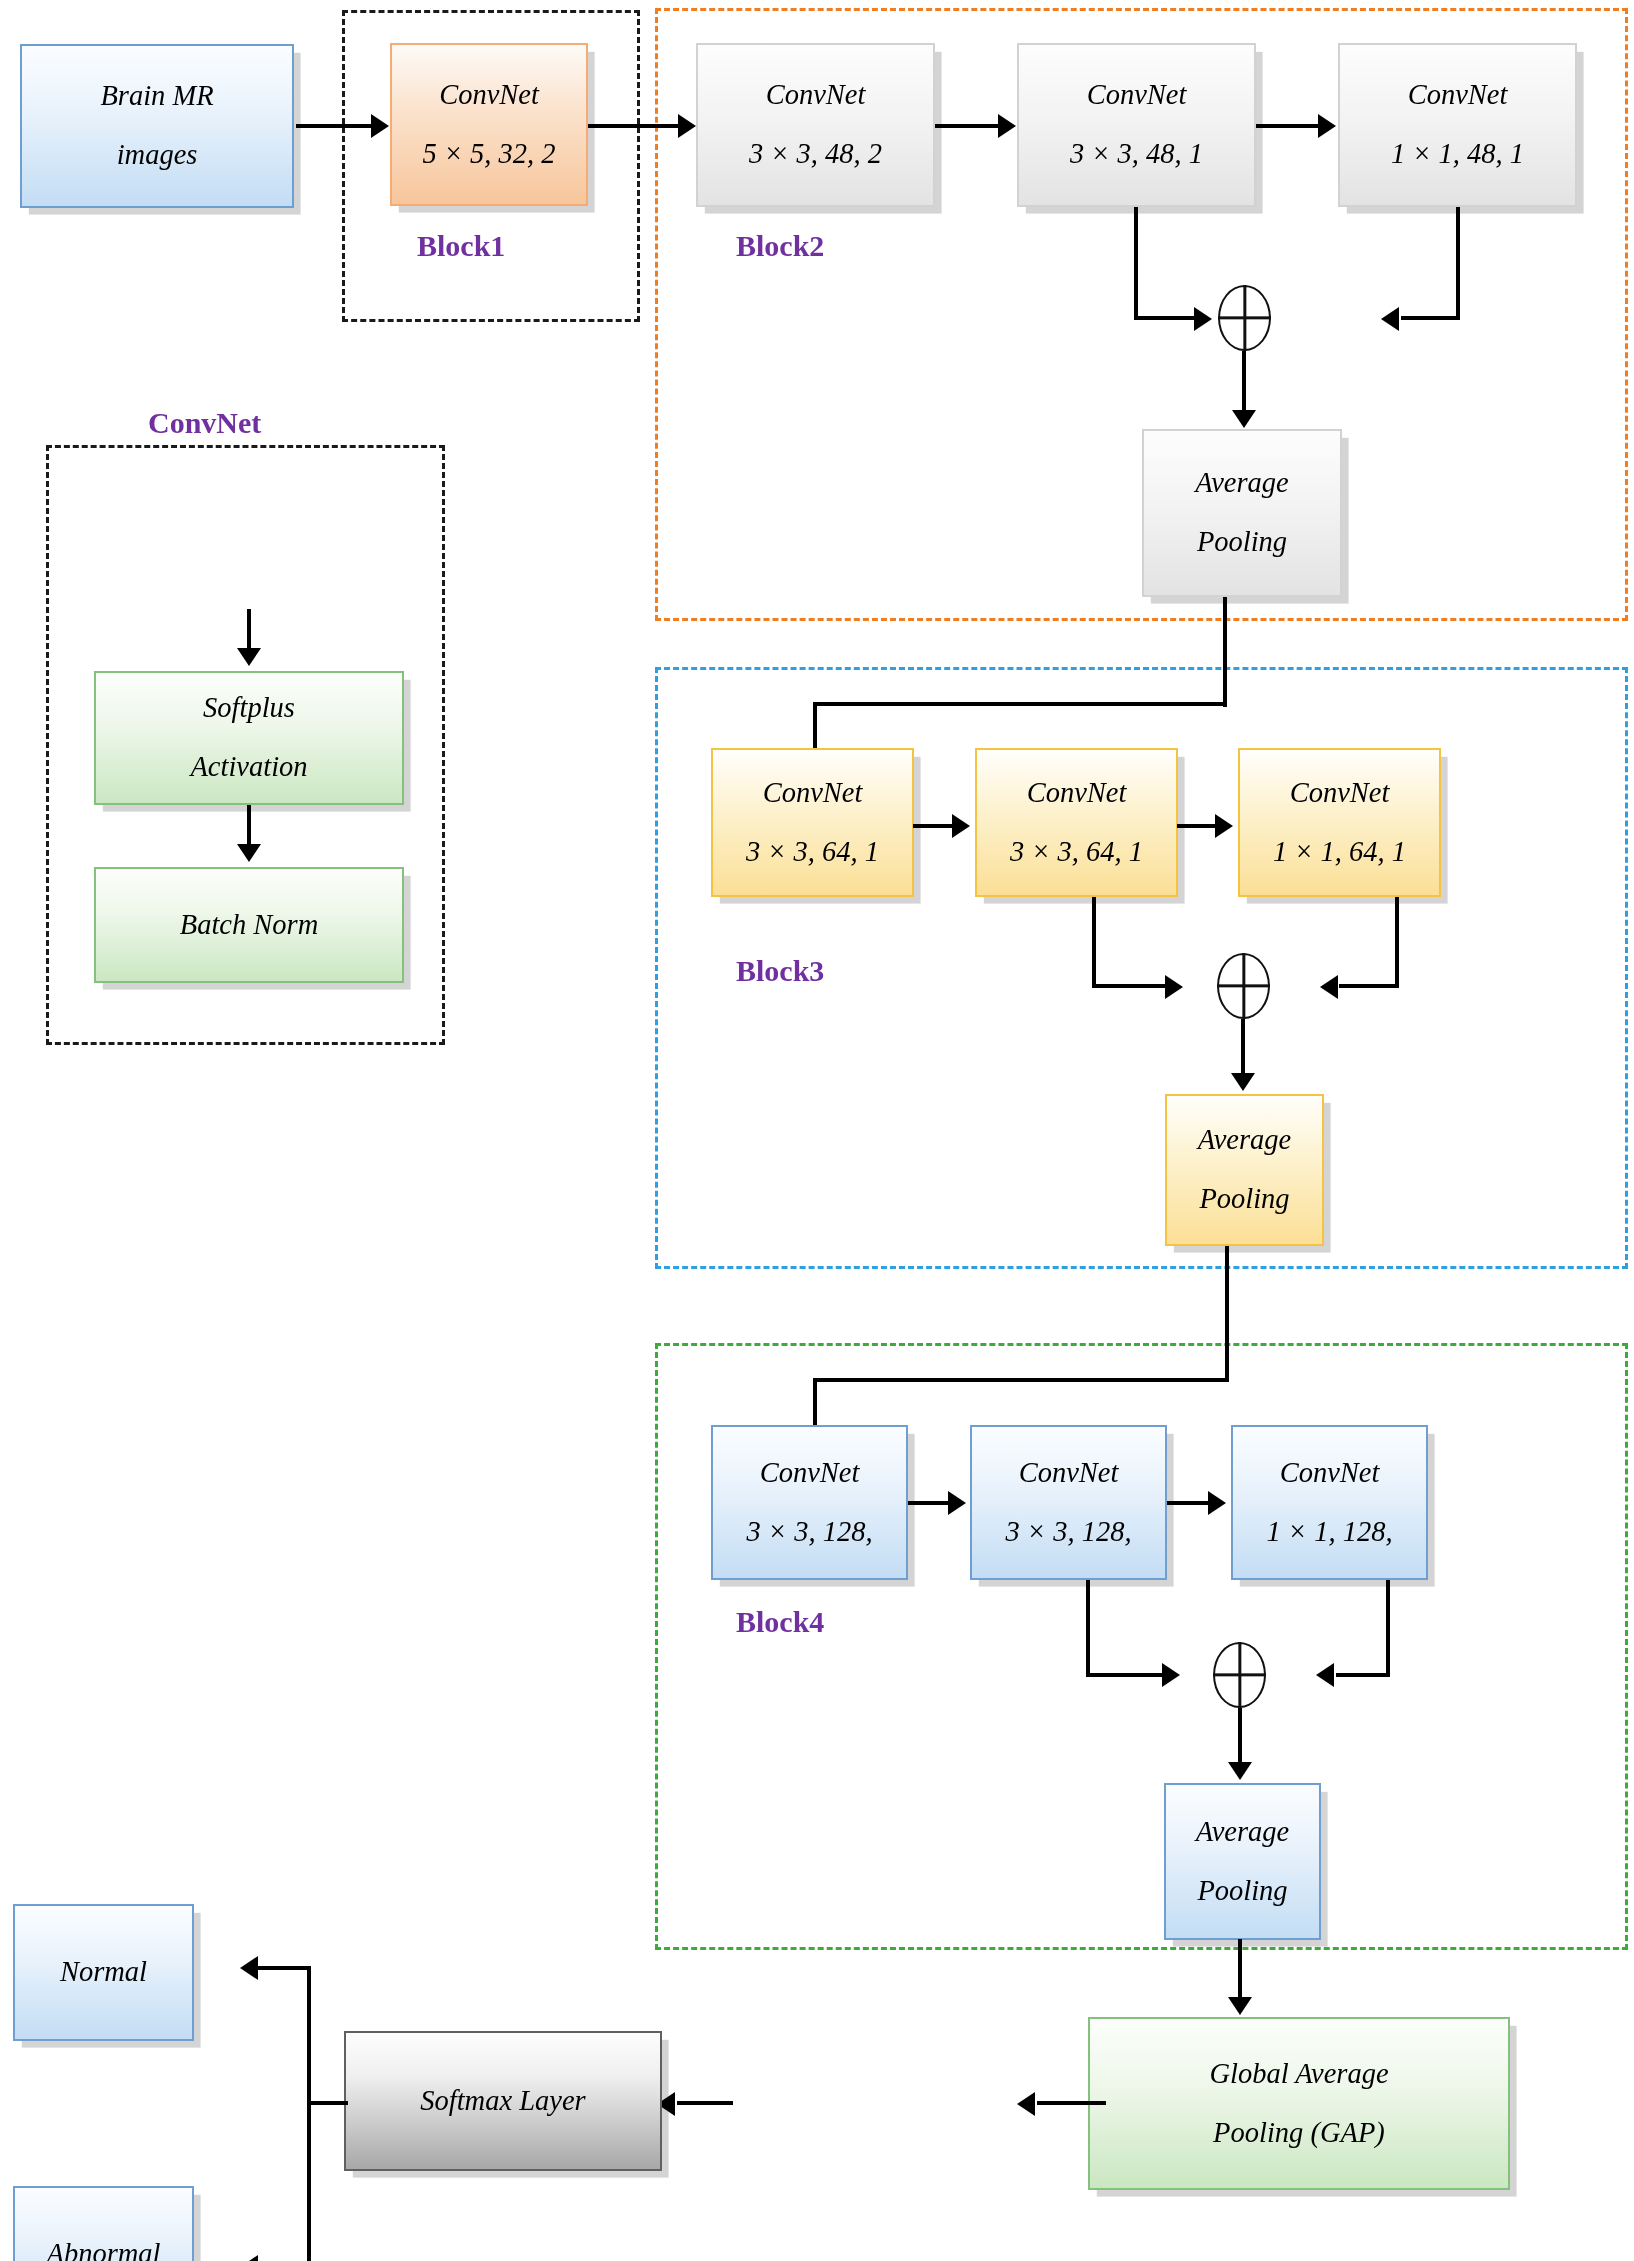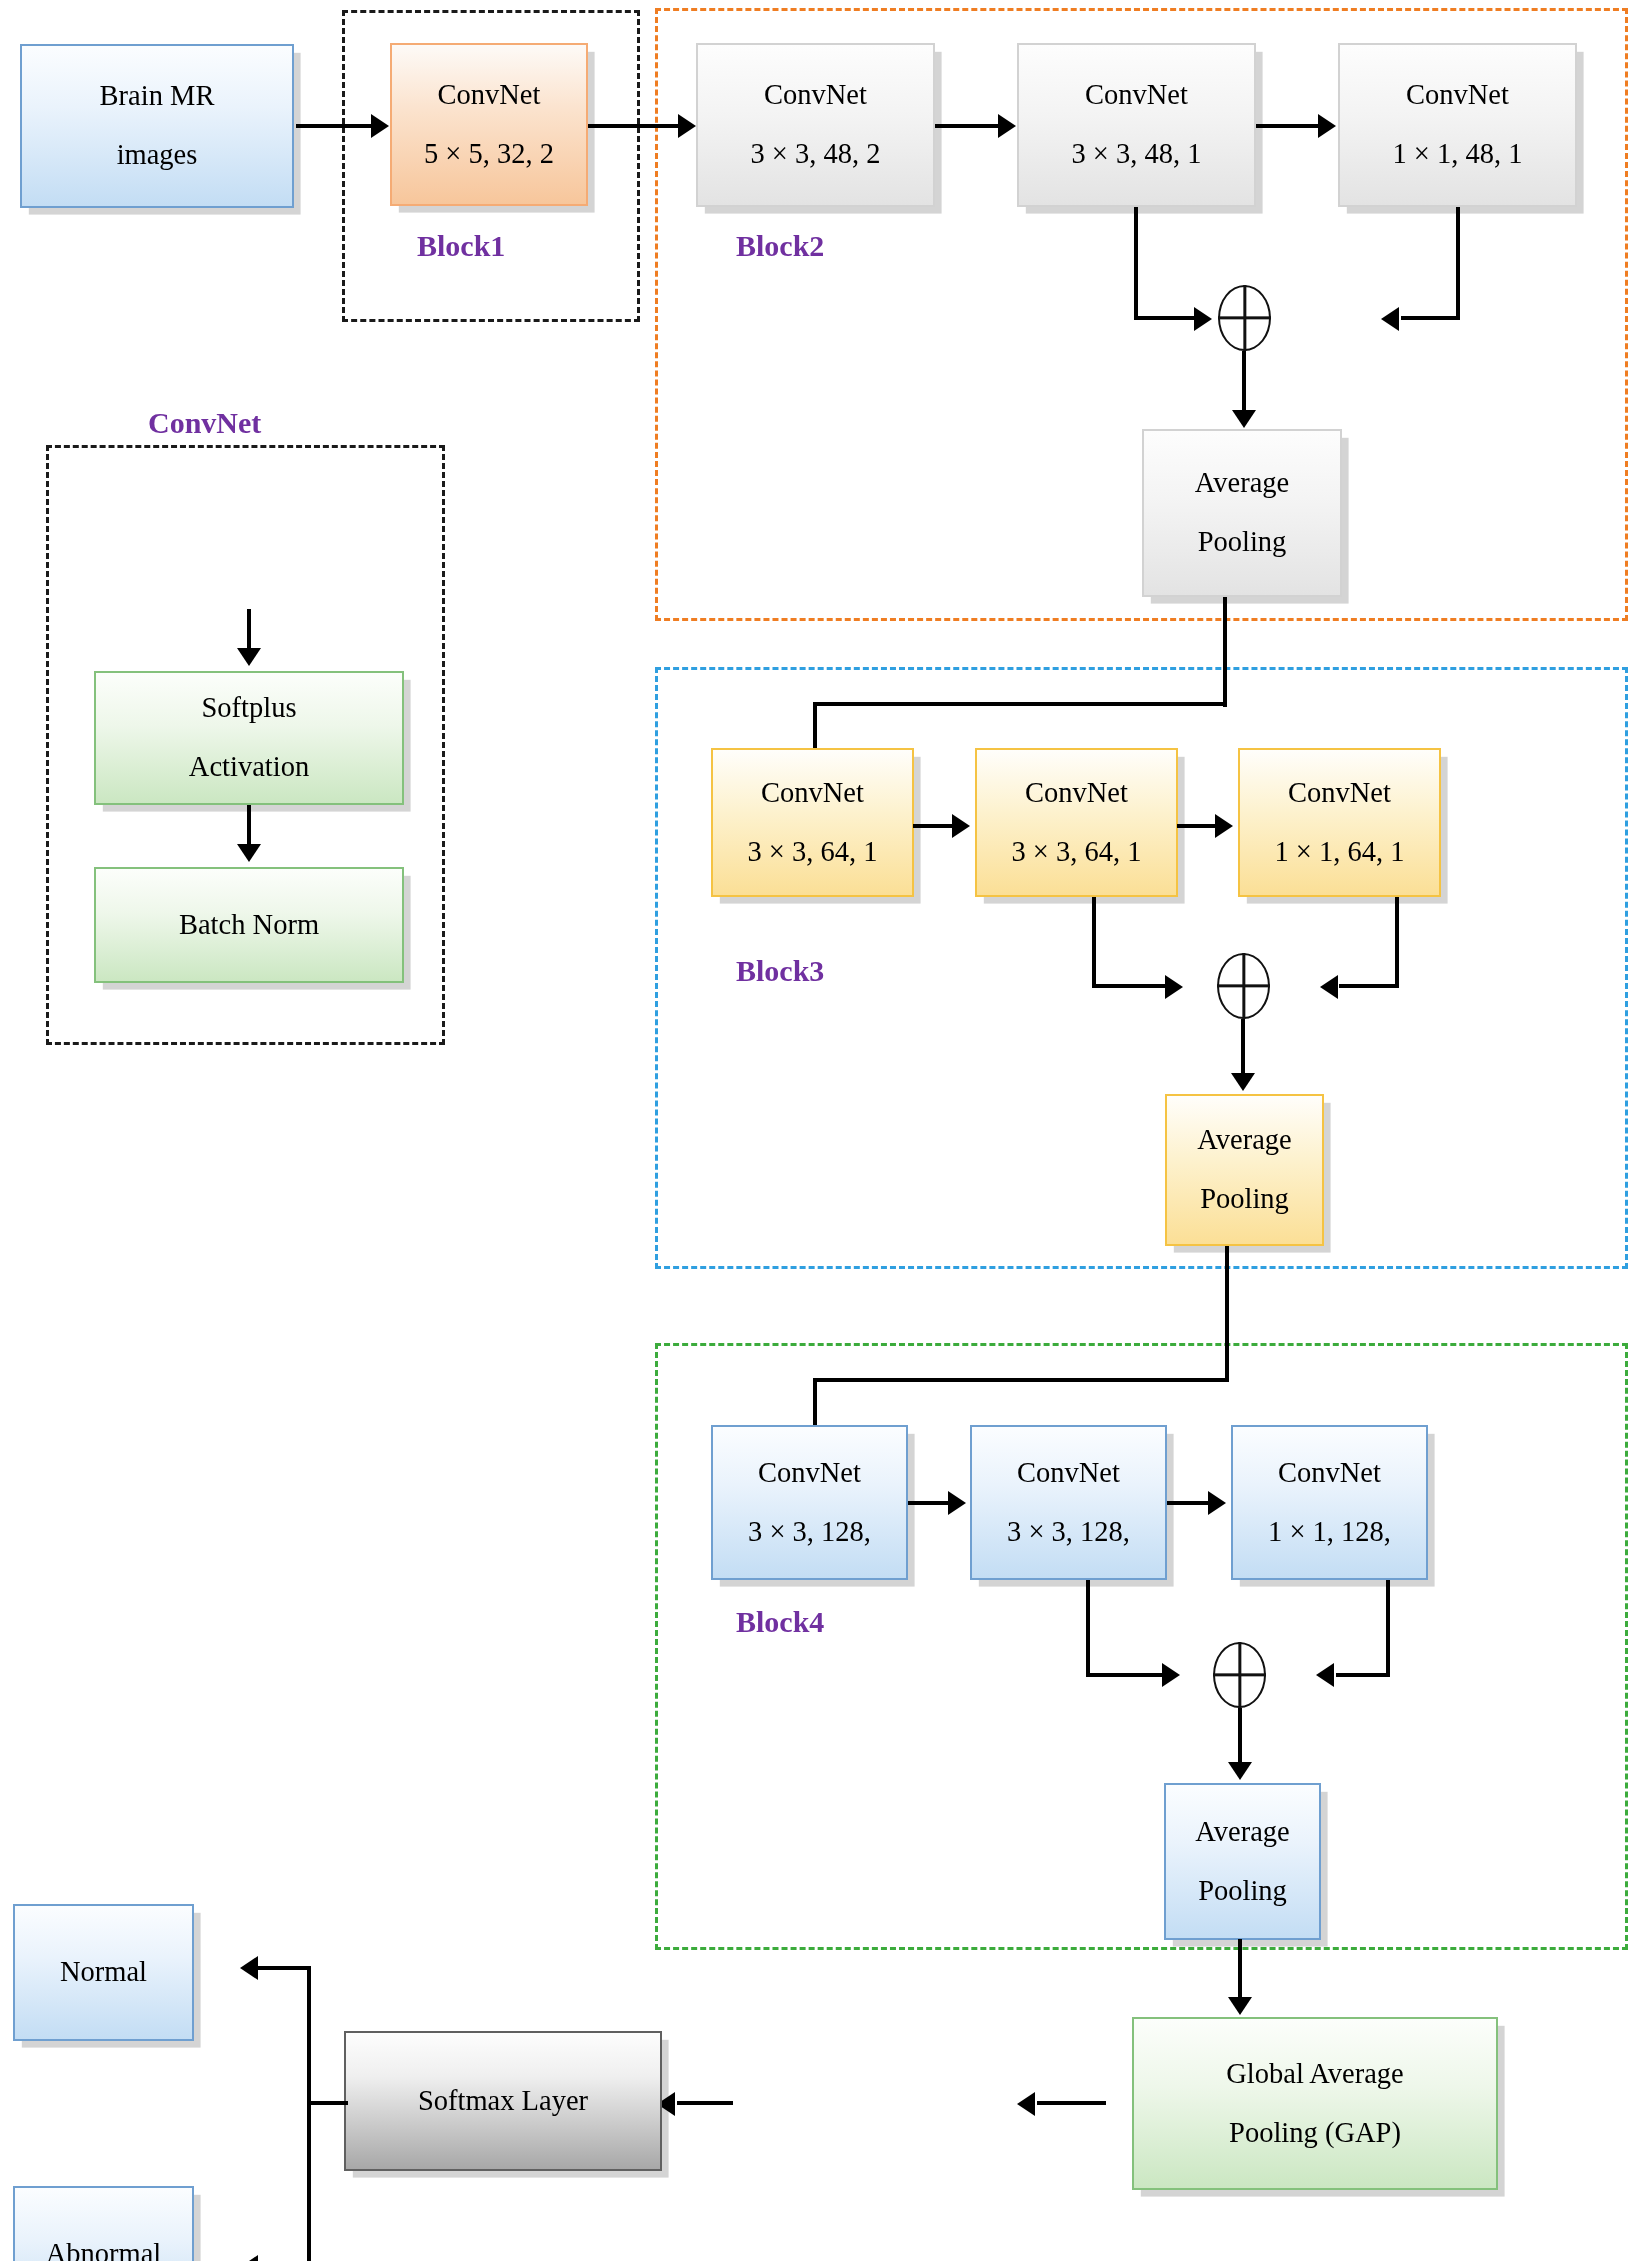--- a/index.html
+++ b/index.html
@@ -12,21 +12,21 @@
     box-sizing:border-box;
     display:flex;flex-direction:column;
     align-items:center;justify-content:center;
     text-align:center;
     color:#000;
     font-size:28.5px;
     line-height:1.42;
     border:2.2px solid #999;
     background:#f2f2f2;
   }
-  .node .ln{display:block;white-space:nowrap;}
+  .node .ln{display:block;white-space:nowrap;font-style:italic;}
   .node .ln+.ln{margin-top:18.6px;}
 
   
   .sh{box-shadow:7.7px 7.7px 0 -1.1px rgba(0,0,0,0.17);}
 
   
   .blue{
     border-color:#6f9fd0;
     background:linear-gradient(to bottom,#fbfdff 0%,#eaf3fc 38%,#c3ddf4 100%);
   }
@@ -264,21 +264,21 @@
   <div class="arr arr-d" style="left:1228px;top:1762px;"></div>
 
   <div class="node blue sh" style="left:1164px;top:1783px;width:157px;height:157px;">
     <span class="ln">Average</span>
     <span class="ln">Pooling</span>
   </div>
 
   <div class="vl" style="left:1238px;top:1939px;height:61px;"></div>
   <div class="arr arr-d" style="left:1228px;top:1997px;"></div>
 
-  <div class="node green sh" style="left:1132px;top:2017px;width:366px;height:173px;">
+  <div class="node green sh" style="left:1088px;top:2017px;width:422px;height:173px;">
     <span class="ln">Global Average</span>
     <span class="ln">Pooling (GAP)</span>
   </div>
 
   <div class="hl" style="left:1037px;top:2101px;width:69px;"></div>
   <div class="arr arr-l" style="left:1017px;top:2092px;"></div>
 
 
   <div class="hl" style="left:677px;top:2101px;width:56px;"></div>
   <div class="arr arr-l" style="left:657px;top:2092px;"></div>

